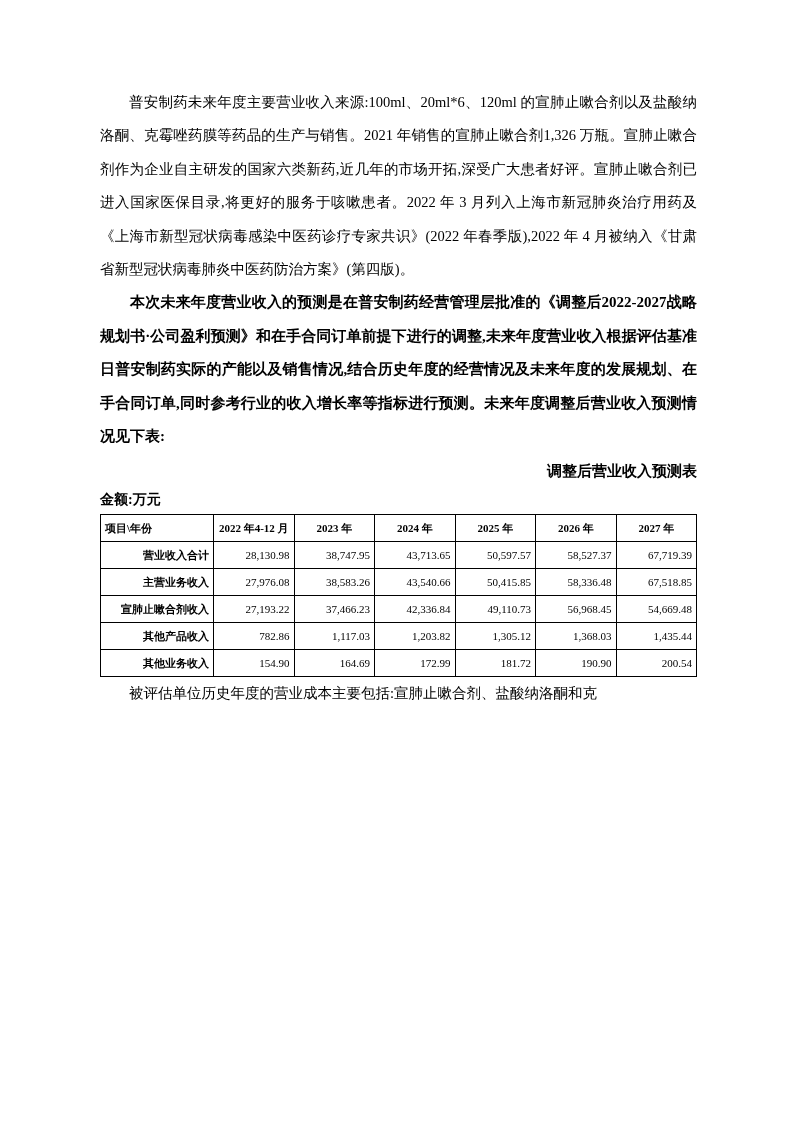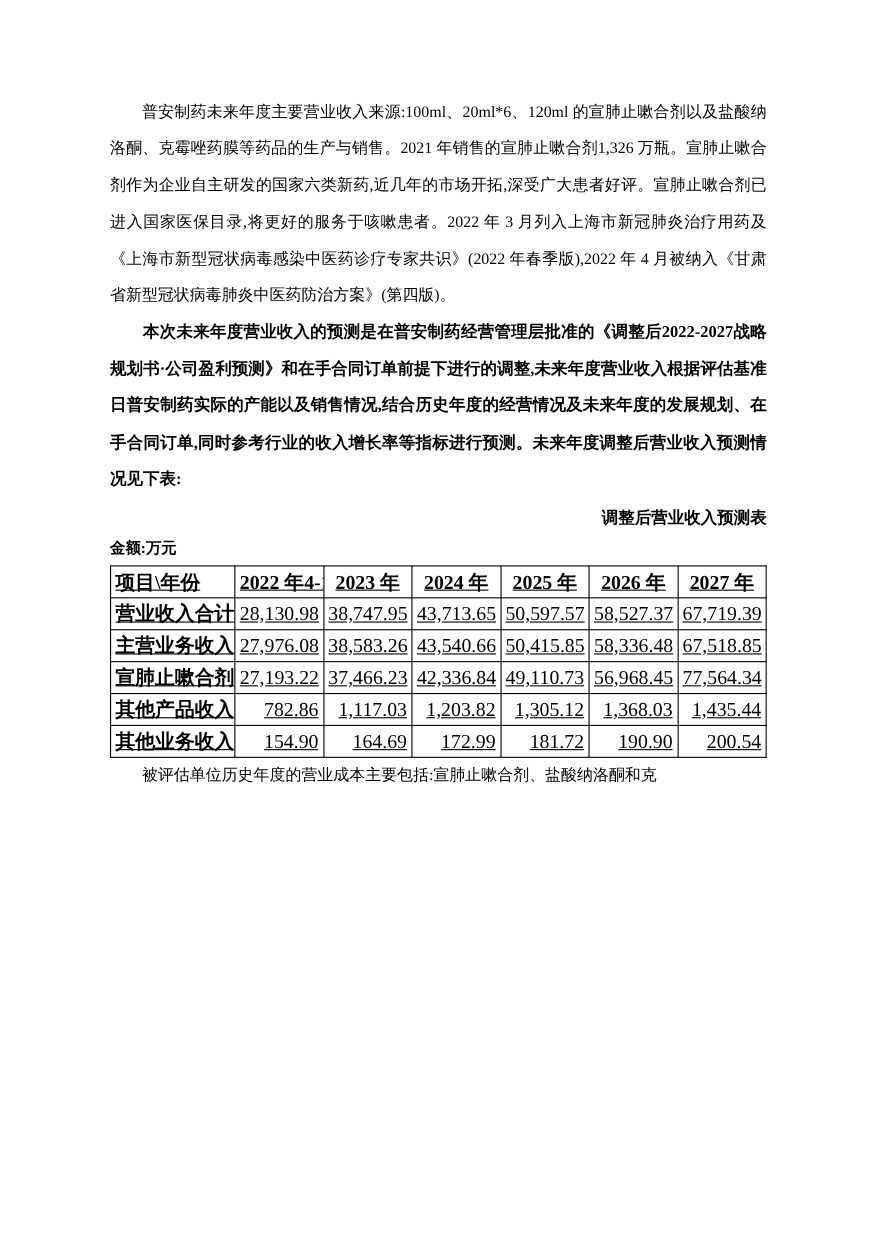--- a/index.html
+++ b/index.html
@@ -52,24 +52,23 @@
     border-collapse: collapse;
     table-layout: fixed;
     margin-top: 2px;
   }
   table.forecast col.c0 { width: 113px; }
   table.forecast th,
   table.forecast td {
     border: 1px solid #000;
     height: 27px;
     padding: 2px 4px;
-    font-size: 18px;
+    font-size: 11px;
     overflow: hidden;
     white-space: nowrap;
-    text-decoration: underline;
   }
   table.forecast th {
     font-weight: bold;
     text-align: center;
   }
   table.forecast th.first {
     text-align: left;
   }
   table.forecast td.label {
     font-weight: bold;
@@ -148,21 +147,21 @@
           <td class="num">58,336.48</td>
           <td class="num">67,518.85</td>
         </tr>
         <tr>
           <td class="label">宣肺止嗽合剂收入</td>
           <td class="num">27,193.22</td>
           <td class="num">37,466.23</td>
           <td class="num">42,336.84</td>
           <td class="num">49,110.73</td>
           <td class="num">56,968.45</td>
-          <td class="num">77,564.34</td>
+          <td class="num">54,669.48</td>
         </tr>
         <tr>
           <td class="label">其他产品收入</td>
           <td class="num">782.86</td>
           <td class="num">1,117.03</td>
           <td class="num">1,203.82</td>
           <td class="num">1,305.12</td>
           <td class="num">1,368.03</td>
           <td class="num">1,435.44</td>
         </tr>

